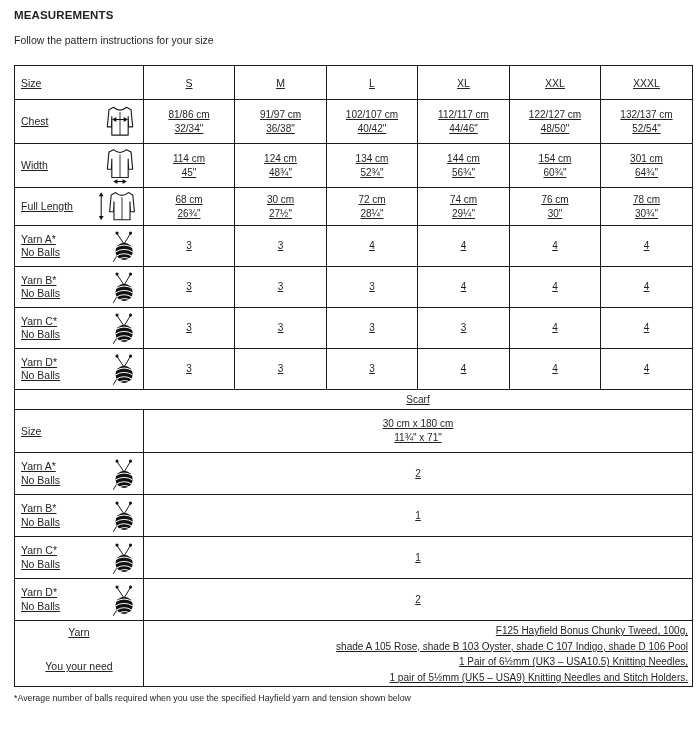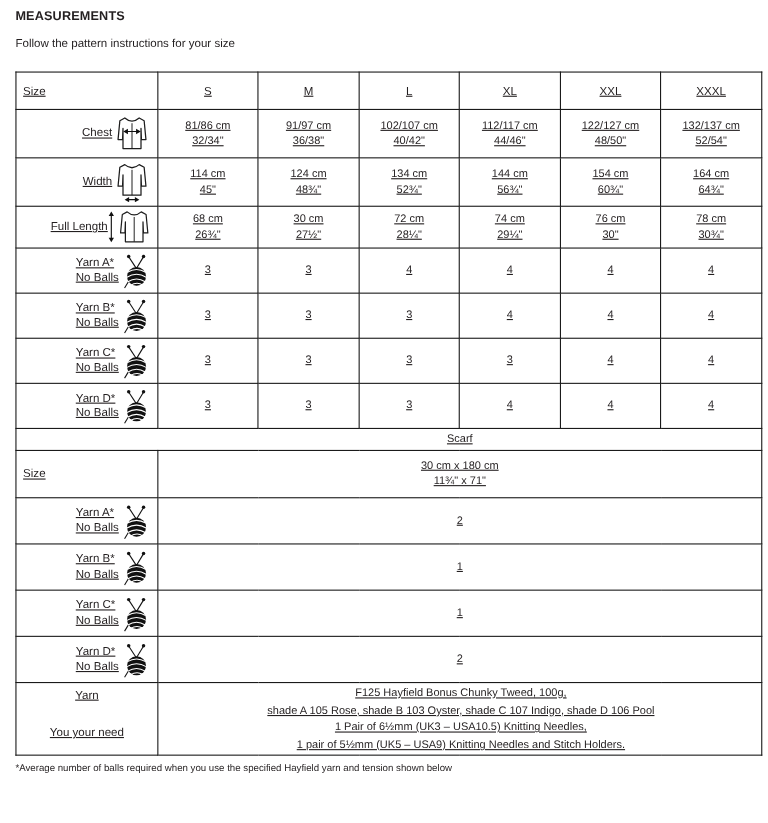--- a/index.html
+++ b/index.html
@@ -8,28 +8,28 @@
     font-family:"Liberation Sans",sans-serif;color:#231f20;
     -webkit-font-smoothing:antialiased;
   }
   .title{margin:9px 0 0 14px;font-size:11.5px;font-weight:bold;letter-spacing:.15px;}
   .subtitle{margin:13px 0 0 14px;font-size:10.5px;}
   table{border-collapse:collapse;table-layout:fixed;margin:19px 0 0 14px;width:678px;border:1.5px solid #1a1a1a;text-decoration:underline;}
   td{border:1px solid #1a1a1a;font-size:10px;text-align:center;vertical-align:middle;padding:0;}
   .hdr td{font-size:10.5px;}
   .val{white-space:pre-line;line-height:14px;text-align:center;}
   .label-cell{text-align:left;}
-  .lcw{display:flex;align-items:center;justify-content:flex-end;padding:0 5px 0 6px;}
+  .lcw{display:flex;align-items:center;justify-content:space-between;padding:0 5px 0 6px;}
   .lbl{font-size:10.5px;white-space:pre-line;line-height:13.5px;}
   .size-lbl{padding-left:6px;font-size:10.5px;}
   .band{margin-left:129px;text-align:center;font-size:10px;}
   .mat-left{vertical-align:top;text-align:center;}
   .mat-left .pad{padding:5px 6px;font-size:10.5px;}
   .mat-left .l2{margin-top:22px;}
-  .mat-right{white-space:pre-line;text-align:center;vertical-align:top;padding:2px 4px 0 6px;line-height:15.7px;font-size:10px;}
+  .mat-right{white-space:pre-line;text-align:right;vertical-align:top;padding:2px 4px 0 6px;line-height:15.7px;font-size:10px;}
   .footnote{margin:6px 0 0 14px;font-size:8.8px;}
   .h-hdr{height:34px}.h-chest{height:44px}.h-width{height:44px}
   .h-flen{height:38px}.h-slen{height:38px}.h-yarn{height:41px}
   .h-band{height:20px}.h-ssize{height:43px}.h-syarn{height:42px}.h-mat{height:65px}
   .ic{flex:none;display:block;}
   .out{fill:none;stroke:#1d1d1d;stroke-width:1.4;stroke-linejoin:round;}
   .cl{fill:none;stroke:#1d1d1d;stroke-width:1.1;}
   .arr{stroke:#111;stroke-width:1.3;fill:none;}
   .ah{fill:#111;stroke:none;}
   .ndl{stroke:#111;stroke-width:1.3;fill:none;}
@@ -106,21 +106,21 @@
     <td class="val">114 cm
 45"</td>
     <td class="val">124 cm
 48¾"</td>
     <td class="val">134 cm
 52¾"</td>
     <td class="val">144 cm
 56¾"</td>
     <td class="val">154 cm
 60¾"</td>
-    <td class="val">164 cm
+    <td class="val">301 cm
 64¾"</td>
   </tr>
 
   <tr class="h-flen">
     <td class="label-cell">
           <div class="lcw">
       <span class="lbl">Full Length</span>
       <svg class="ic" width="40" height="34" viewBox="0 0 50 42">
         <path class="out" d="M22,3 Q30,10 38,3 L43.5,6 L45.5,27 L40.5,27 L40,14.5 L40,37 L20,37 L20,14.5 L19.5,27 L14.5,27 L16.5,6 Z"></path>
         <path class="cl" d="M30,8.8 L30,37"></path>

